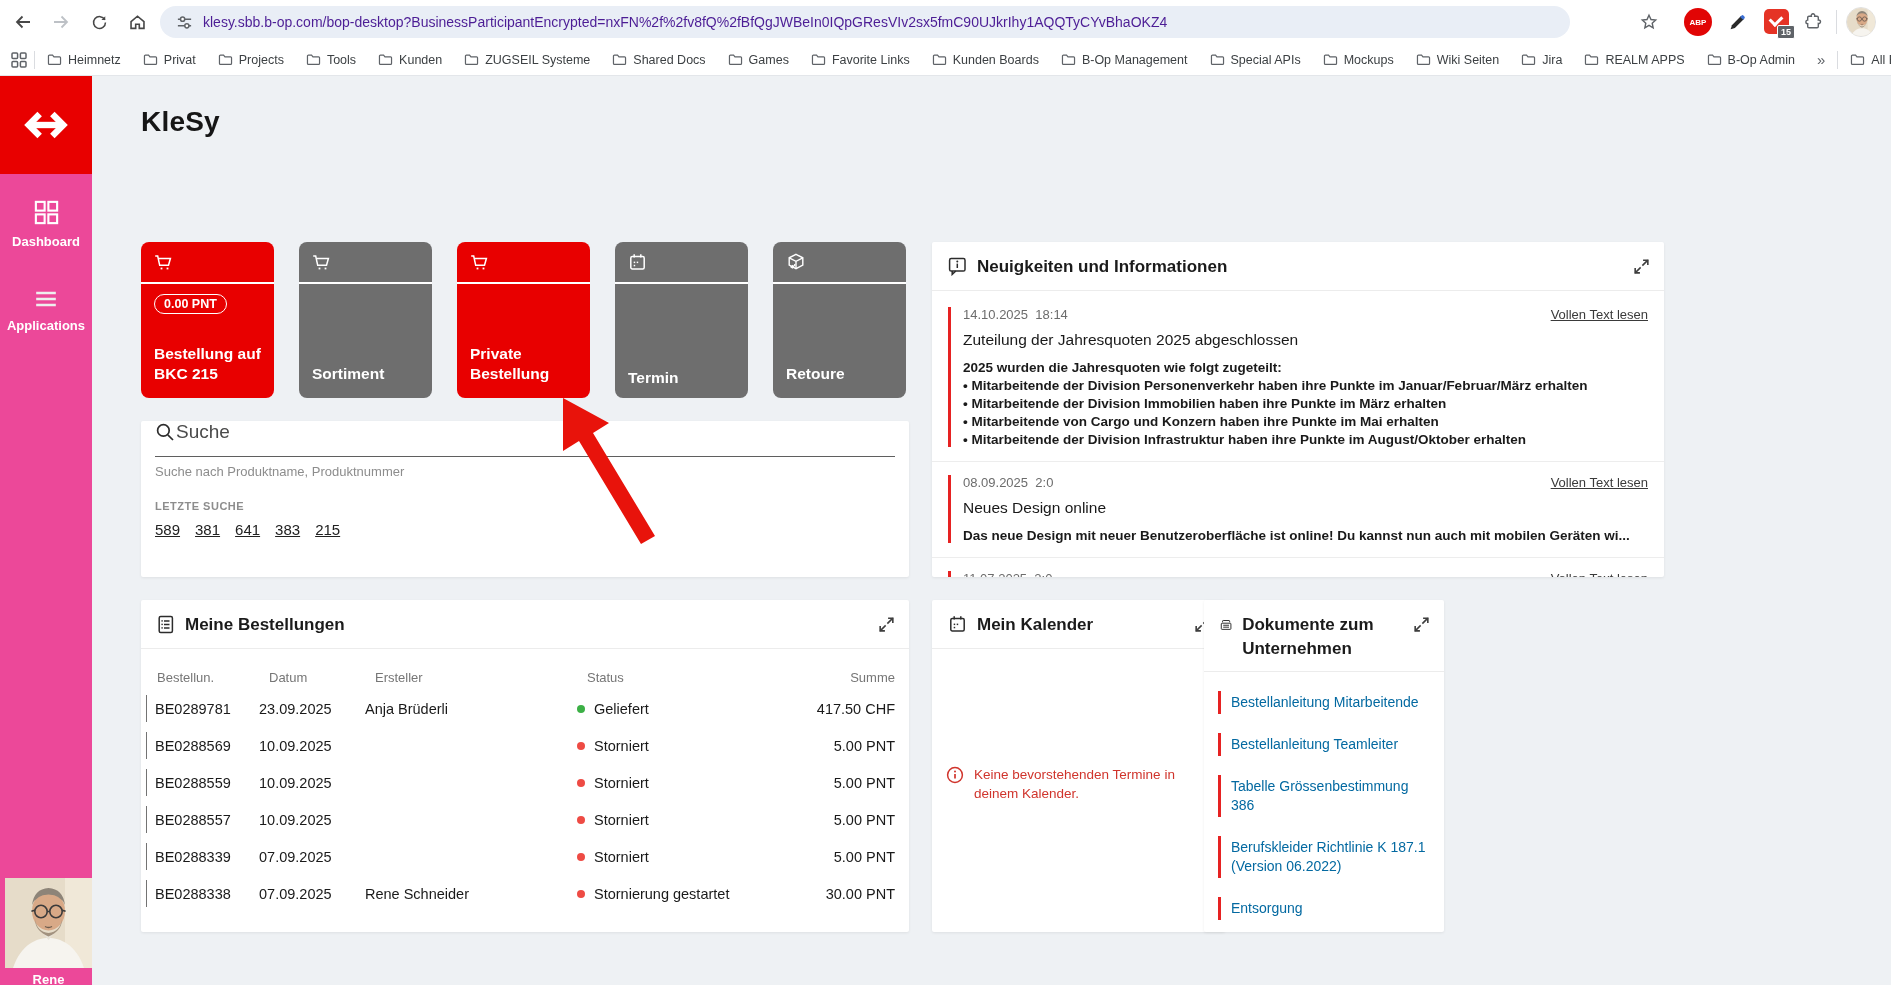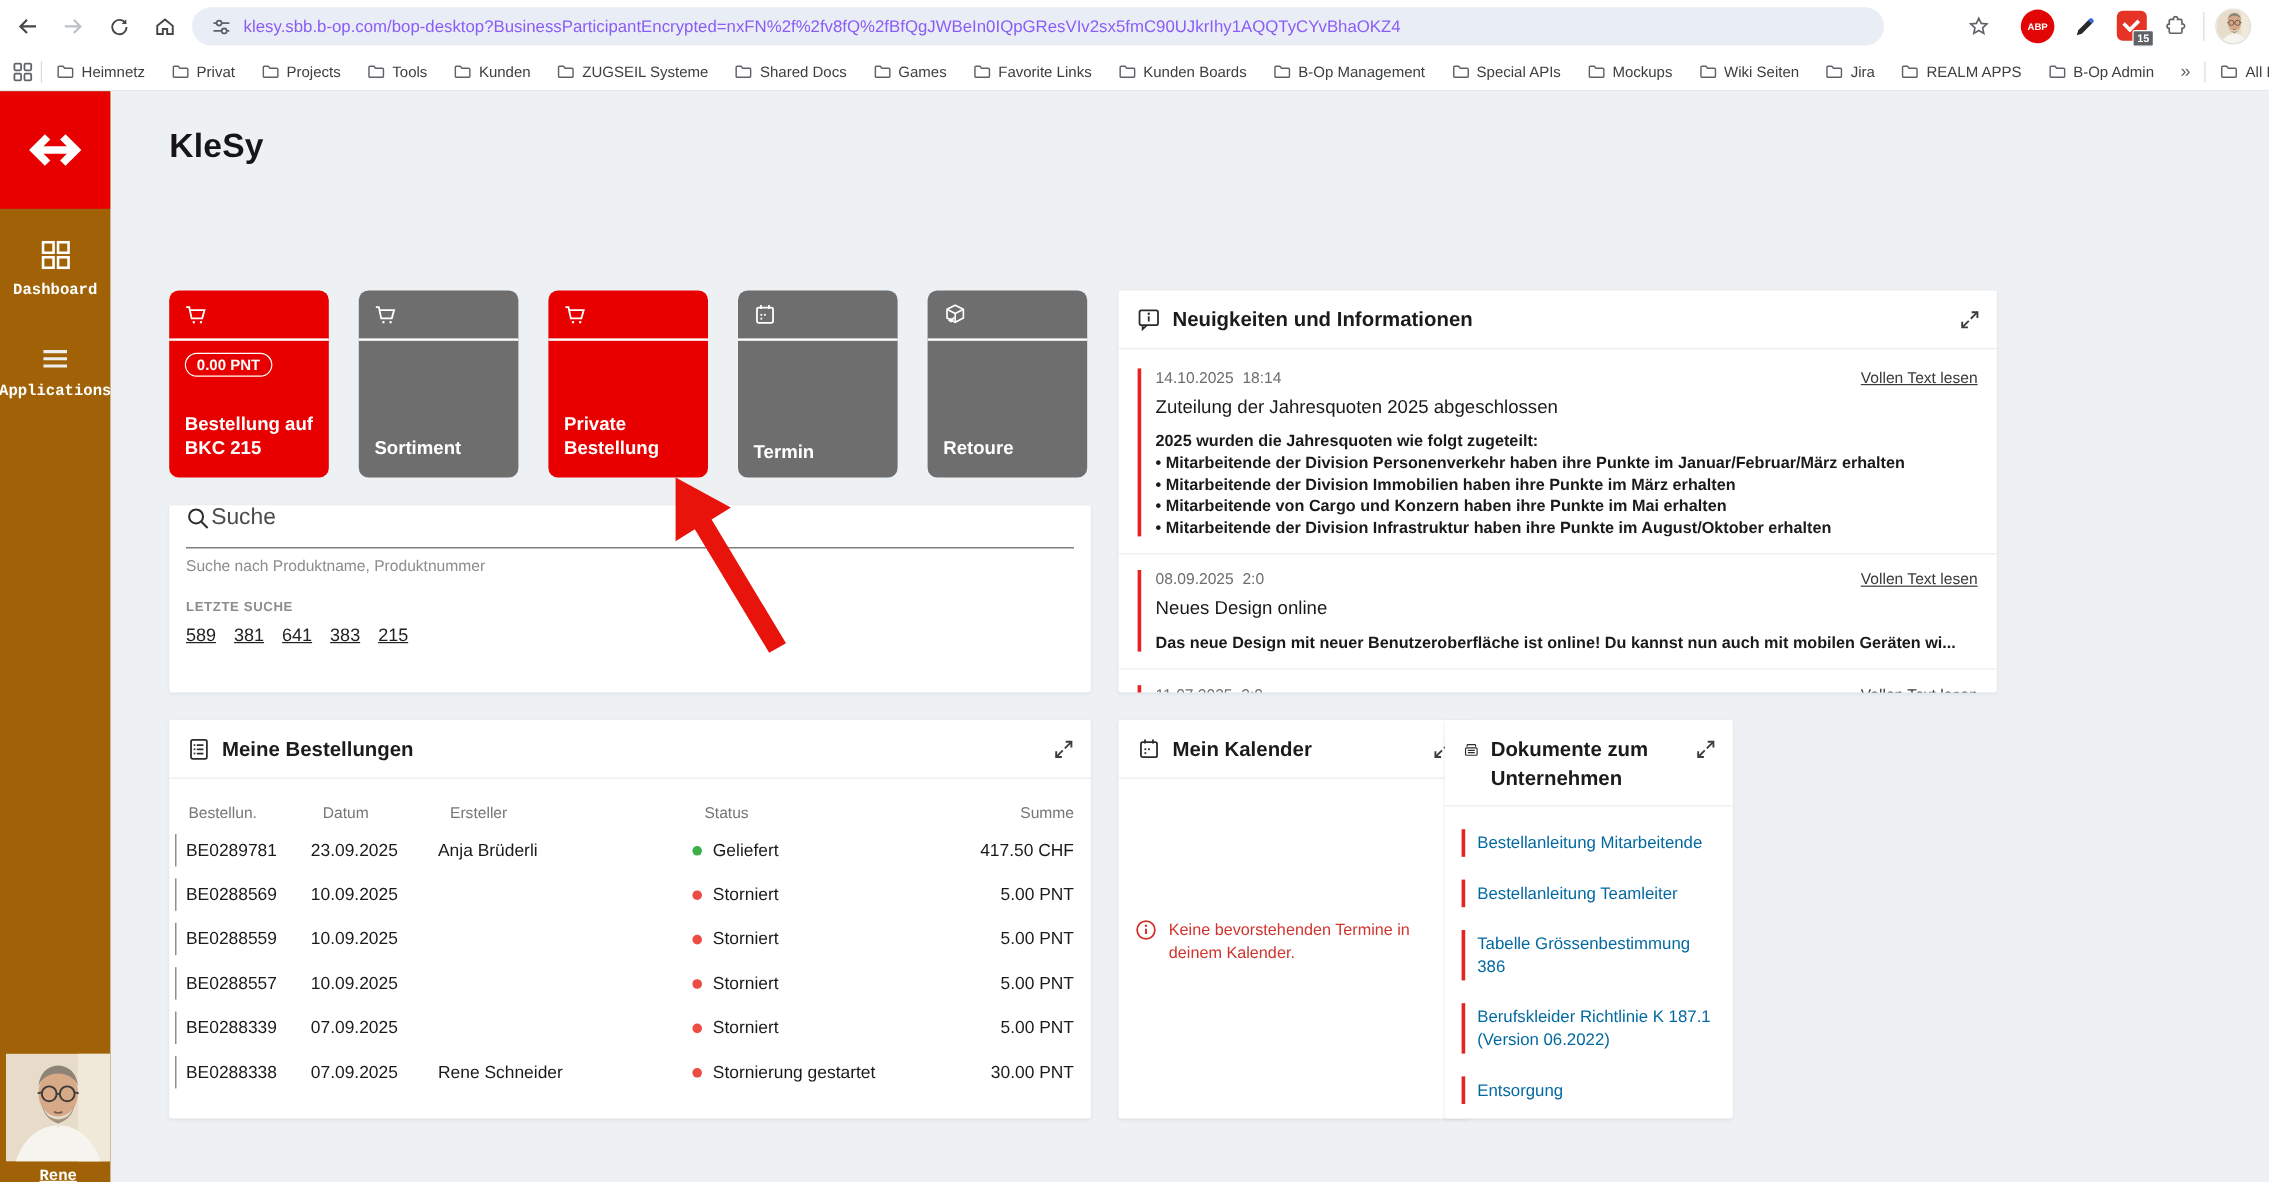--- a/index.html
+++ b/index.html
@@ -2,37 +2,37 @@
 <html><head>
 <meta charset="utf-8">
 <style>
   * { margin:0; padding:0; box-sizing:border-box; }
   html,body { width:1891px; height:985px; overflow:hidden; font-family:"Liberation Sans","DejaVu Sans",sans-serif; background:#fff; }
 
   
   #toolbar { position:absolute; left:0; top:0; width:1891px; height:44px; background:#fff; }
   .tb-btn { position:absolute; top:7px; width:30px; height:30px; border-radius:50%; display:flex; align-items:center; justify-content:center; }
   .pill { position:absolute; left:160px; top:6px; width:1410px; height:32px; background:#e9eef6; border-radius:16px; display:flex; align-items:center; padding:0 16px; }
-  .url { flex:1; font-size:14px; color:#8b5cf6; white-space:nowrap; overflow:hidden; text-overflow:ellipsis; margin-left:10px; }
+  .url { flex:1; font-size:14px; color:#4c1d95; white-space:nowrap; overflow:hidden; text-overflow:ellipsis; margin-left:10px; }
   .abp { position:absolute; left:1684px; top:8px; width:28px; height:28px; border-radius:50%; background:#e10505; color:#fff; font-size:8px; font-weight:bold; display:flex; align-items:center; justify-content:center; }
   .redext { position:absolute; left:1764px; top:9px; width:25px; height:25px; background:#e53325; border-radius:5px; }
   .redext .mark { position:absolute; left:6px; top:6px; width:12px; height:9px; border-left:3px solid #fff; border-bottom:3px solid #fff; transform:rotate(-45deg); }
   .badge15 { position:absolute; right:-6px; bottom:-5px; background:#5f6368; color:#fff; font-size:9px; font-weight:bold; padding:1px 3px; border-radius:2px; border:1px solid #fff; }
   .tbsep { position:absolute; left:1836px; top:10px; width:1px; height:24px; background:#dadce0; }
   .tb-avatar { position:absolute; left:1846px; top:7px; width:30px; height:30px; border-radius:50%; overflow:hidden; border:1px solid #e0e0e0; }
 
   #bookmarks { position:absolute; left:0; top:44px; width:1891px; height:32px; background:#fff; border-bottom:1px solid #e3e6ea; display:flex; align-items:center; padding:0 10px 0 10px; overflow:hidden; }
   .bm { display:flex; align-items:center; gap:6px; margin-right:22px; flex:0 0 auto; }
   .bm-label { font-size:12.5px; color:#3c4043; white-space:nowrap; }
   .bmsep { width:1px; height:18px; background:#dadce0; margin:0 12px 0 2px; flex:0 0 auto; }
   .chev { font-size:15px; color:#5f6368; margin:0 10px 0 auto; flex:0 0 auto; }
 
   
   #app { position:absolute; left:0; top:76px; width:1891px; height:909px; background:#eef1f4; }
-  #sidebar { position:absolute; left:0; top:0; width:92px; height:909px; background:#a16207; overflow:hidden;font-family:Liberation Mono, monospace; }
+  #sidebar { position:absolute; left:0; top:0; width:92px; height:909px; background:#ec4899; overflow:hidden; }
   .logo { width:92px; height:98px; background:#e80000; display:flex; align-items:center; justify-content:center; }
   .snav { margin-top:26px; display:flex; flex-direction:column; align-items:center; gap:9px; cursor:pointer; }
   .snav + .snav { margin-top:40px; }
   .snav-label { color:#fff; font-size:13px; font-weight:bold; }
   .userbox { position:absolute; left:5px; top:802px; width:87px; text-align:center; }
   .userbox .photo { width:87px; height:90px; display:block; }
   .username { color:#fff; font-size:13px; font-weight:bold; margin-top:4px; text-decoration:underline; }
 
   #main { position:absolute; left:92px; top:0; width:1799px; height:909px; }
   .page-title { position:absolute; left:49px; top:30px; font-size:28px; font-weight:800; color:#161616; letter-spacing:.2px; }

